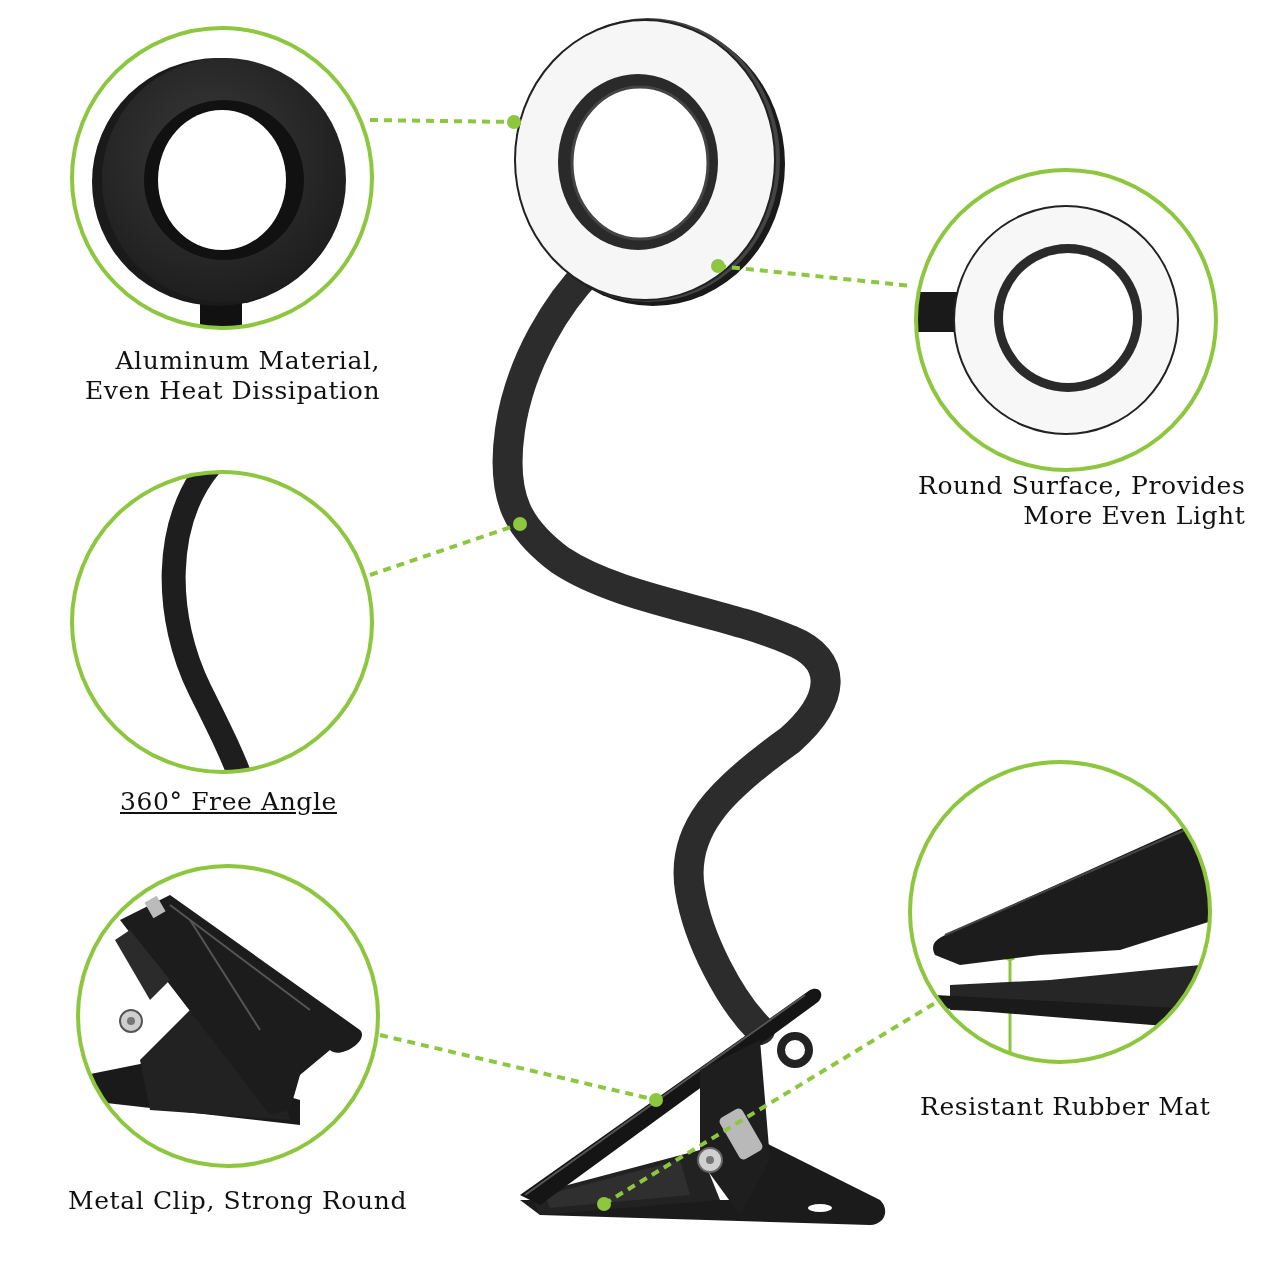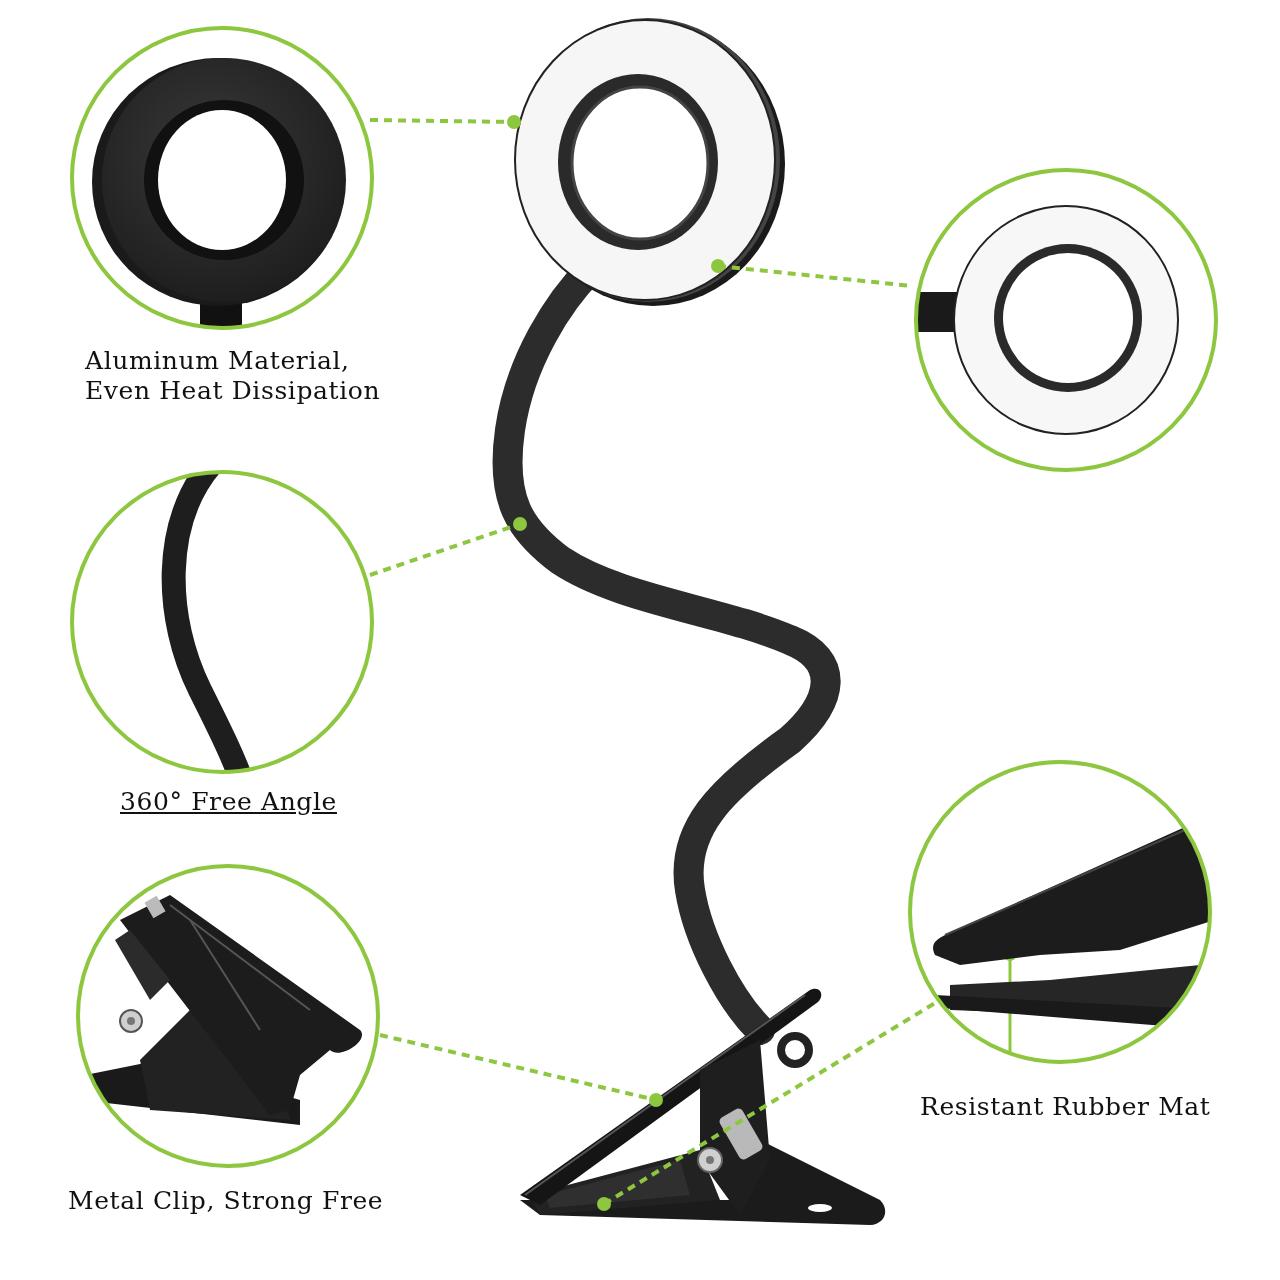--- a/index.html
+++ b/index.html
@@ -6,20 +6,21 @@
     body { width: 1280px; height: 1280px; position: relative; overflow: hidden; }
     .stage { position: absolute; left: 0; top: 0; width: 1280px; height: 1280px; }
     .caption {
       position: absolute;
       font-family: "DejaVu Serif", "Liberation Serif", serif;
       font-size: 25px;
       line-height: 30px;
       color: #111111;
       letter-spacing: 0.6px;
       white-space: nowrap;
+      text-align: right;
     }
     .caption span { display: block; }
     svg { position: absolute; left: 0; top: 0; }
   </style>
 </head>
 <body>
 
 <div class="stage">
 
   <svg width="1280" height="1280" viewBox="0 0 1280 1280">
@@ -155,26 +156,30 @@
       </g>
       <circle cx="1060" cy="912" r="150" fill="none" stroke="#8dc63f" stroke-width="4"></circle>
     </g>
   </svg>
 
   <div class="caption" style="left:85px; top:346px;">
     <span>Aluminum Material,</span>
     <span>Even Heat Dissipation</span>
   </div>
 
+  <div class="caption" style="left:918px; top:471px;">
+    <span>Round Surface, Provides</span>
+    <span>More Even Light</span>
+  </div>
 
   <div class="caption" style="left:120px; top:787px;text-decoration:underline;">
     <span>360° Free Angle</span>
   </div>
 
   <div class="caption" style="left:920px; top:1092px;">
     <span>Resistant Rubber Mat</span>
   </div>
 
   <div class="caption" style="left:68px; top:1186px;">
-    <span>Metal Clip, Strong Free</span>
+    <span>Metal Clip, Strong Round</span>
   </div>
 
 </div>
 
 </body></html>

